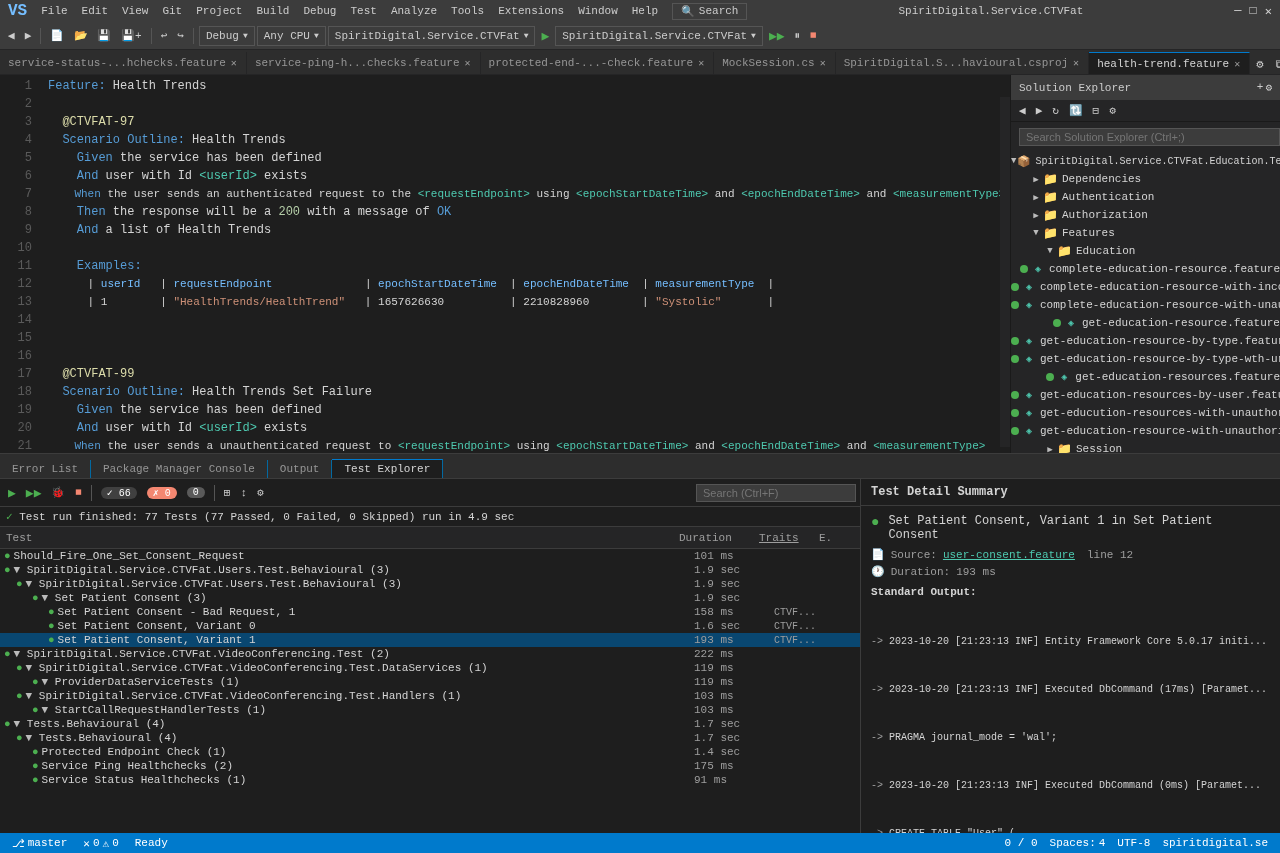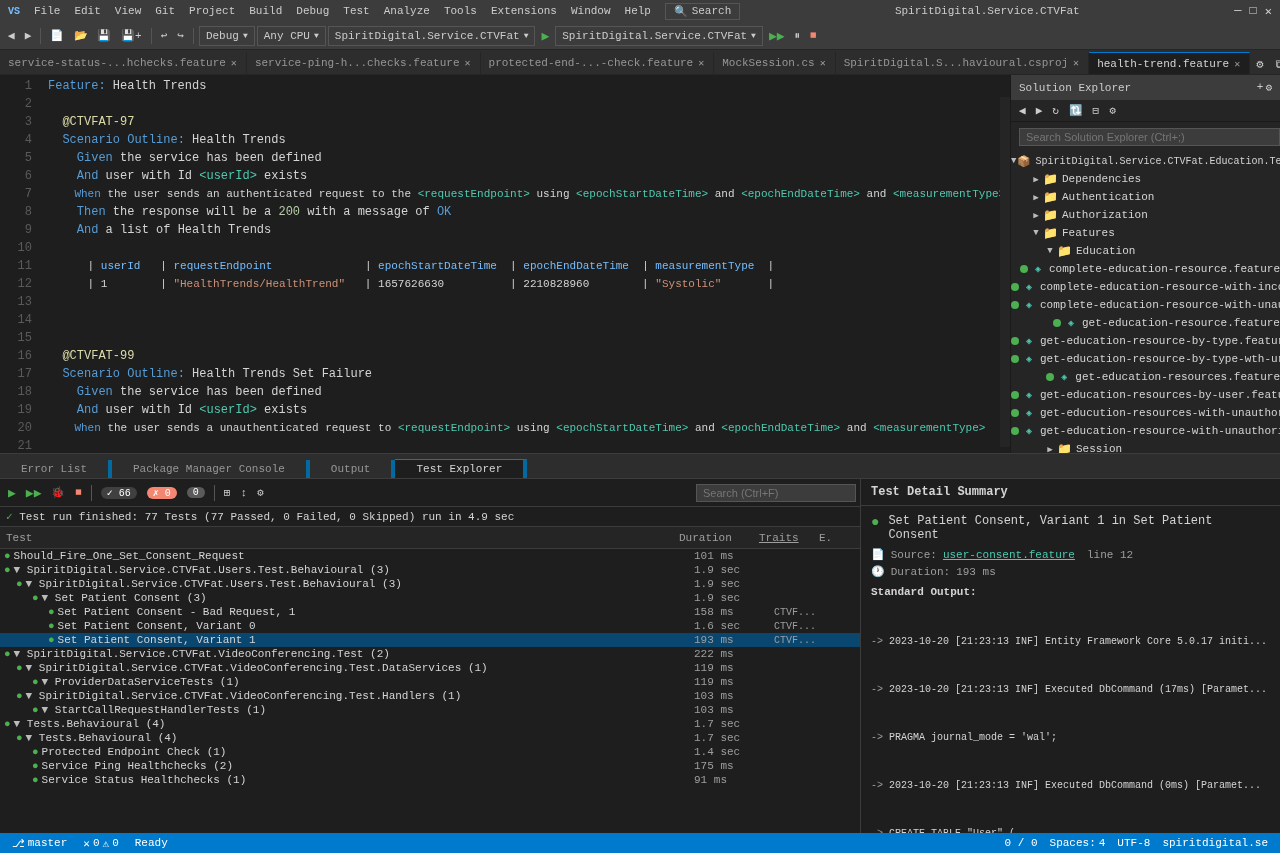--- a/index.html
+++ b/index.html
@@ -54,21 +54,21 @@
     .se-indent { display: inline-block; }
     .se-arrow { width: 14px; display: inline-flex; align-items: center; justify-content: center; color: #bbb; font-size: 9px; }
     .se-icon { width: 16px; height: 16px; display: inline-flex; align-items: center; justify-content: center; margin-right: 3px; flex-shrink: 0; }
     .folder-icon { color: #dcb67a; font-size: 12px; }
     .feature-icon { color: #4ec9b0; font-size: 10px; }
     .green-dot { width: 8px; height: 8px; border-radius: 50%; background: #4caf50; display: inline-block; margin-right: 2px; flex-shrink: 0; }
 
     
     .bottom-panel { height: 380px; background: #1e1e1e; border-top: 1px solid #3c3c3c; display: flex; flex-direction: column; flex-shrink: 0; }
     .bottom-tabs { display: flex; background: #2d2d2d; border-bottom: 1px solid #3c3c3c; height: 25px; align-items: flex-end; }
-    .bottom-tab { padding: 3px 21px; font-size: 11px; color: #969696; cursor: pointer; border-right: 4px solid #0369a1; }
+    .bottom-tab { padding: 3px 12px; font-size: 11px; color: #969696; cursor: pointer; border-right: 1px solid #0369a1; }
     .bottom-tab.active { background: #1e1e1e; color: #d4d4d4; border-top: 1px solid #007acc; }
     .bottom-content { flex: 1; display: flex; overflow: hidden; }
 
     
     .test-explorer { flex: 1; display: flex; flex-direction: column; overflow: hidden; }
     .te-toolbar { display: flex; align-items: center; gap: 2px; padding: 2px 4px; border-bottom: 1px solid #3c3c3c; height: 28px; flex-shrink: 0; }
     .te-btn { color: #ccc; padding: 2px 4px; cursor: pointer; font-size: 11px; display: flex; align-items: center; }
     .te-status { font-size: 11px; color: #d4d4d4; padding: 3px 6px; flex-shrink: 0; border-bottom: 1px solid #3c3c3c; }
     .te-status-green { color: #4caf50; }
     .te-columns { display: flex; background: #252526; border-bottom: 1px solid #3c3c3c; height: 22px; align-items: center; font-size: 11px; color: #9e9e9e; flex-shrink: 0; }
@@ -110,21 +110,21 @@
     ::-webkit-scrollbar-track { background: #1e1e1e; }
     ::-webkit-scrollbar-thumb { background: #555; border-radius: 4px; }
     .play-btn { color: #4caf50; font-size: 13px; }
     .stop-btn { color: #f48771; font-size: 13px; }
   </style>
 </head>
 <body>
 
 <div class="title-bar">
   <div class="title-bar-icons">
-    <span style="color:#75beff;font-weight:bold;font-size:10px;">VS</span>
+    <span style="color:#75beff;font-weight:bold;font-size:16px;">VS</span>
   </div>
   <div class="title-bar-menus">
     <span class="title-bar-menu">File</span>
     <span class="title-bar-menu">Edit</span>
     <span class="title-bar-menu">View</span>
     <span class="title-bar-menu">Git</span>
     <span class="title-bar-menu">Project</span>
     <span class="title-bar-menu">Build</span>
     <span class="title-bar-menu">Debug</span>
     <span class="title-bar-menu">Test</span>
@@ -240,20 +240,21 @@
         <div class="code-line"><span class="kw">Feature:</span><span style="color:#d4d4d4;"> Health Trends</span></div>
         <div class="code-line">&nbsp;</div>
         <div class="code-line"><span style="color:#d4d4d4;">  </span><span class="ann">@CTVFAT-97</span></div>
         <div class="code-line"><span style="color:#d4d4d4;">  </span><span class="kw">Scenario Outline:</span><span style="color:#d4d4d4;"> Health Trends</span></div>
         <div class="code-line"><span style="color:#d4d4d4;">    </span><span class="kw">Given</span><span style="color:#d4d4d4;"> the service has been defined</span></div>
         <div class="code-line"><span style="color:#d4d4d4;">    </span><span class="kw">And</span><span style="color:#d4d4d4;"> user with Id </span><span style="color:#4ec9b0;">&lt;userId&gt;</span><span style="color:#d4d4d4;"> exists</span></div>
         <div class="code-line" style="font-size:11px;"><span style="color:#d4d4d4;">    </span><span class="kw">When</span><span style="color:#d4d4d4;"> the user sends an authenticated request to the </span><span style="color:#4ec9b0;">&lt;requestEndpoint&gt;</span><span style="color:#d4d4d4;"> using </span><span style="color:#4ec9b0;">&lt;epochStartDateTime&gt;</span><span style="color:#d4d4d4;"> and </span><span style="color:#4ec9b0;">&lt;epochEndDateTime&gt;</span><span style="color:#d4d4d4;"> and </span><span style="color:#4ec9b0;">&lt;measurementType&gt;</span></div>
         <div class="code-line"><span style="color:#d4d4d4;">    </span><span class="kw">Then</span><span style="color:#d4d4d4;"> the response will be a </span><span class="num">200</span><span style="color:#d4d4d4;"> with a message of </span><span class="kw">OK</span></div>
         <div class="code-line"><span style="color:#d4d4d4;">    </span><span class="kw">And</span><span style="color:#d4d4d4;"> a list of Health Trends</span></div>
         <div class="code-line">&nbsp;</div>
+        <div class="code-line"><span style="color:#d4d4d4;">    </span><span class="kw">Examples:</span></div>
         <div class="code-line" style="font-size:11px;"><span style="color:#d4d4d4;">      | </span><span style="color:#75beff;">userId</span><span style="color:#d4d4d4;">   | </span><span style="color:#75beff;">requestEndpoint</span><span style="color:#d4d4d4;">              | </span><span style="color:#75beff;">epochStartDateTime</span><span style="color:#d4d4d4;">  | </span><span style="color:#75beff;">epochEndDateTime</span><span style="color:#d4d4d4;">  | </span><span style="color:#75beff;">measurementType</span><span style="color:#d4d4d4;">  |</span></div>
         <div class="code-line" style="font-size:11px;"><span style="color:#d4d4d4;">      | 1        | </span><span class="str">"HealthTrends/HealthTrend"</span><span style="color:#d4d4d4;">   | 1657626630          | 2210828960        | </span><span class="str">"Systolic"</span><span style="color:#d4d4d4;">       |</span></div>
         <div class="code-line">&nbsp;</div>
         <div class="code-line">&nbsp;</div>
         <div class="code-line">&nbsp;</div>
         <div class="code-line"><span style="color:#d4d4d4;">  </span><span class="ann">@CTVFAT-99</span></div>
         <div class="code-line"><span style="color:#d4d4d4;">  </span><span class="kw">Scenario Outline:</span><span style="color:#d4d4d4;"> Health Trends Set Failure</span></div>
         <div class="code-line"><span style="color:#d4d4d4;">    </span><span class="kw">Given</span><span style="color:#d4d4d4;"> the service has been defined</span></div>
         <div class="code-line"><span style="color:#d4d4d4;">    </span><span class="kw">And</span><span style="color:#d4d4d4;"> user with Id </span><span style="color:#4ec9b0;">&lt;userId&gt;</span><span style="color:#d4d4d4;"> exists</span></div>
         <div class="code-line" style="font-size:11px;"><span style="color:#d4d4d4;">    </span><span class="kw">When</span><span style="color:#d4d4d4;"> the user sends a unauthenticated request to </span><span style="color:#4ec9b0;">&lt;requestEndpoint&gt;</span><span style="color:#d4d4d4;"> using </span><span style="color:#4ec9b0;">&lt;epochStartDateTime&gt;</span><span style="color:#d4d4d4;"> and </span><span style="color:#4ec9b0;">&lt;epochEndDateTime&gt;</span><span style="color:#d4d4d4;"> and </span><span style="color:#4ec9b0;">&lt;measurementType&gt;</span></div>

